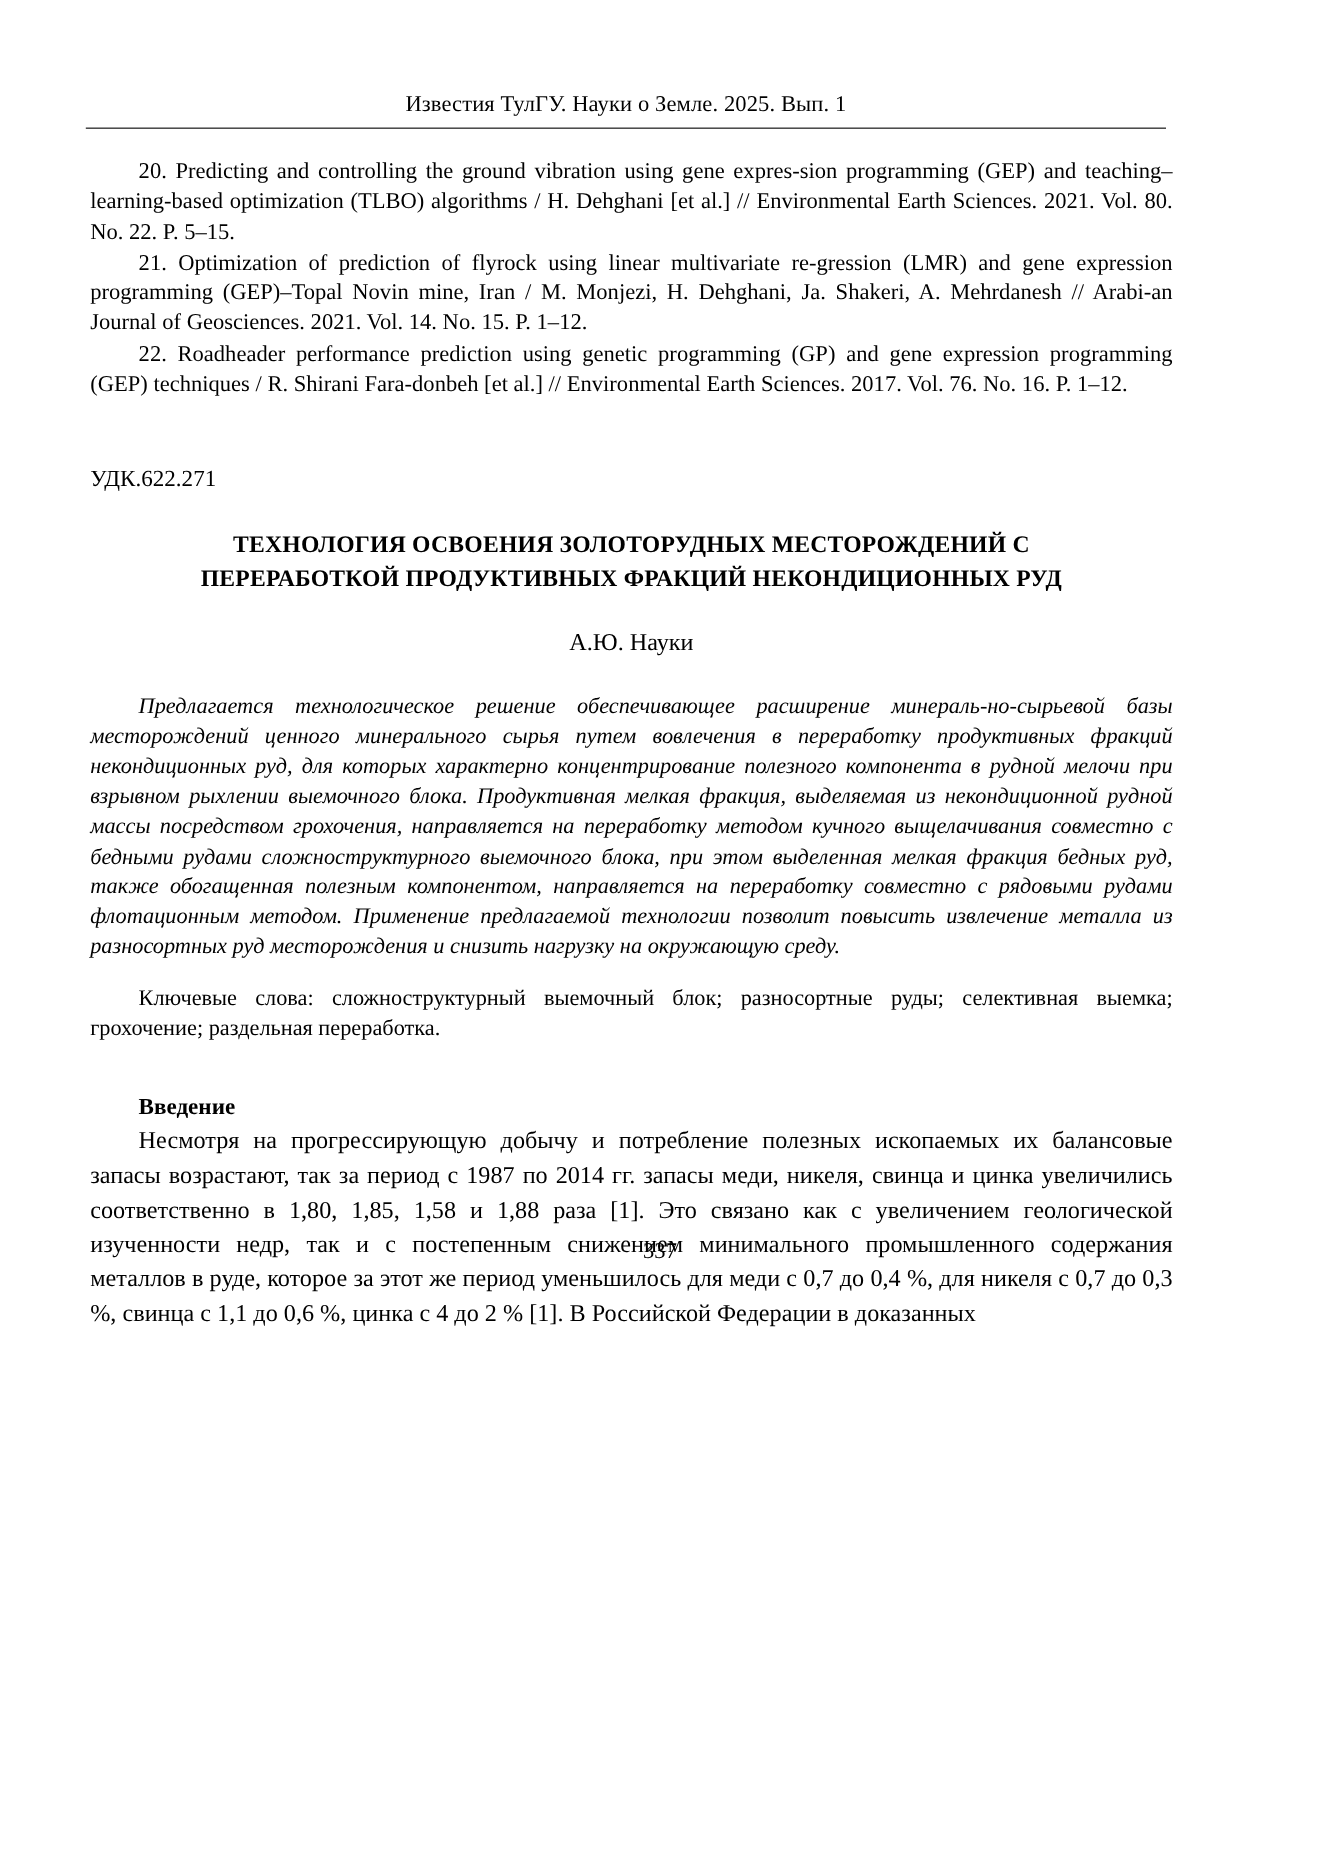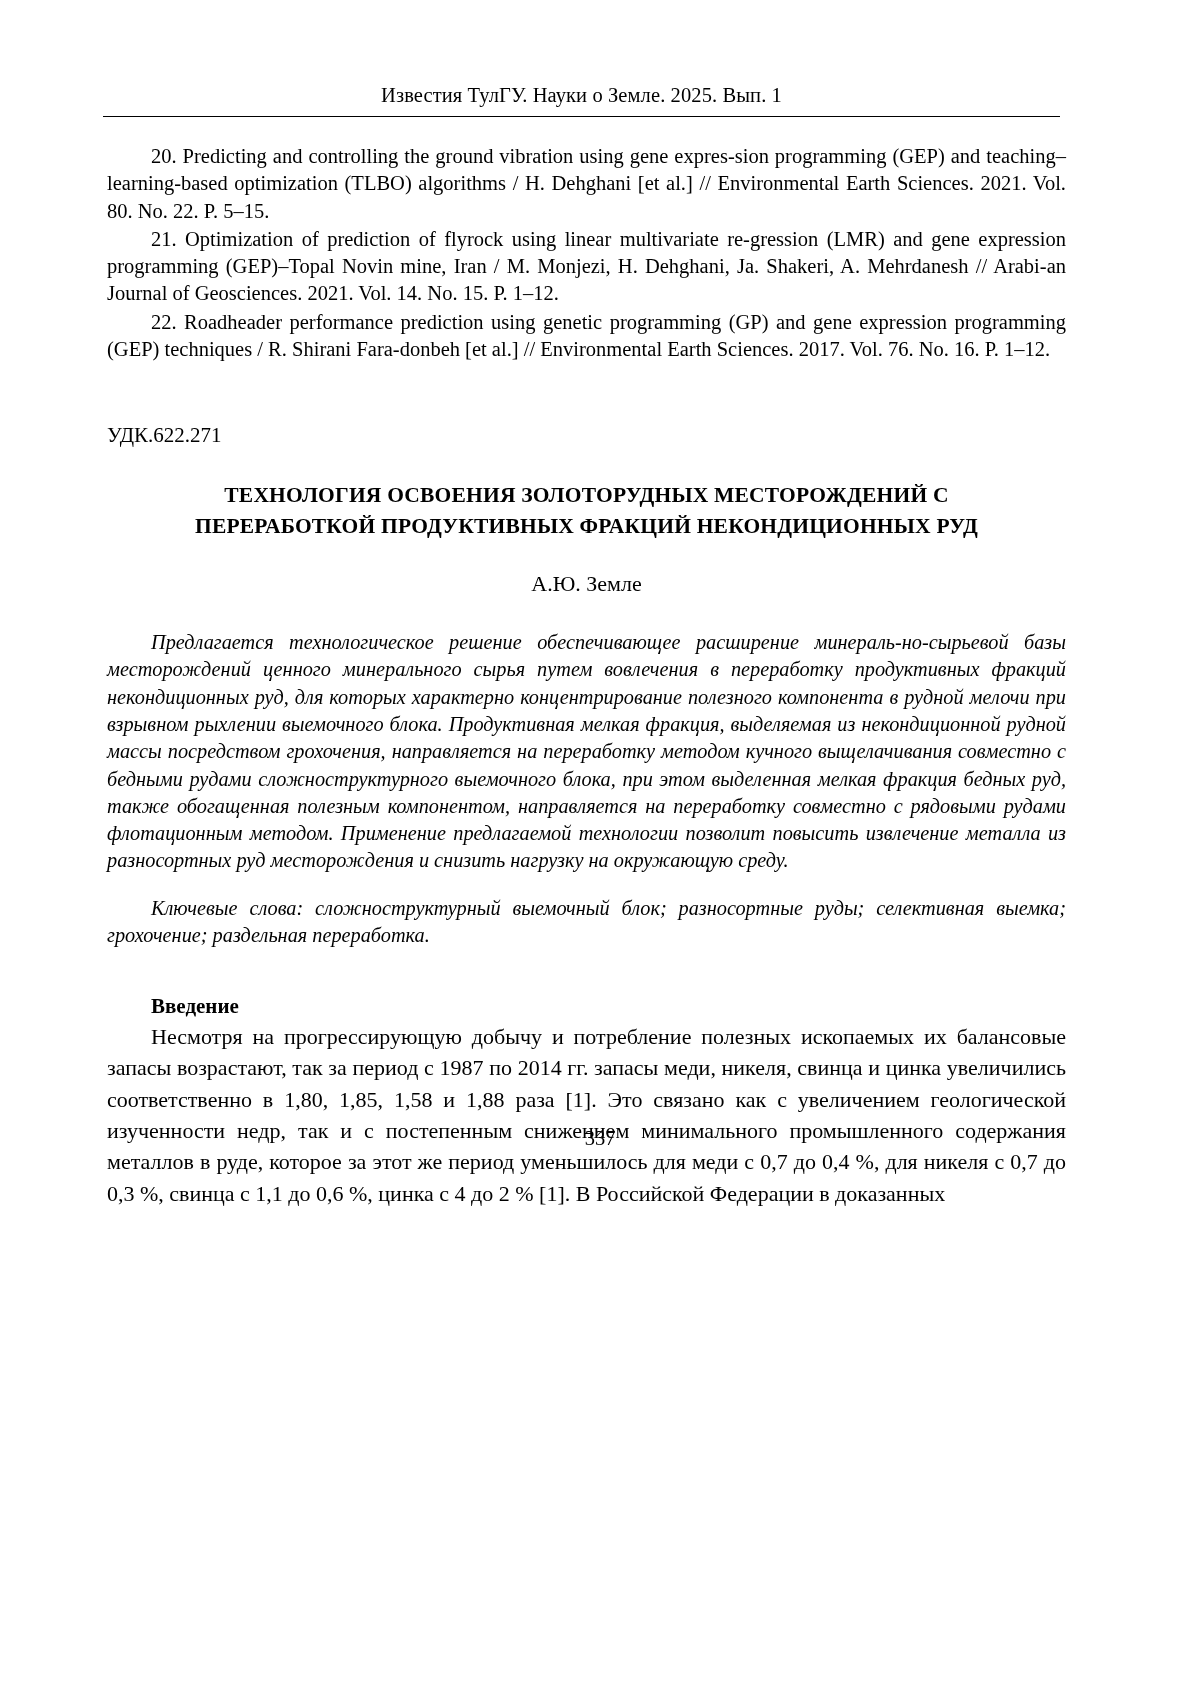--- a/index.html
+++ b/index.html
@@ -11,21 +11,21 @@
     width: 1200px;
     height: 1697px;
     font-family: "Liberation Serif", "DejaVu Serif", serif;
     color: #000000;
     position: relative;
   }
   .page {
     width: 1200px;
     height: 1202px;
     box-sizing: border-box;
-    padding: 84px 134px 40px 107px;
+    padding: 84px 134px 40px 82px;
     position: relative;
   }
   .running-head {
     text-align: center;
     font-size: 20.5px;
     letter-spacing: 0.1px;
     padding-bottom: 9px;
     border-bottom: 1.2px solid #000;
     margin: 0 6px 0 -4px;
   }
@@ -60,21 +60,20 @@
   }
   .abstract {
     margin-top: 32px;
     font-style: italic;
     font-size: 20.3px;
     line-height: 1.345;
     text-align: justify;
     text-indent: 44px;
   }
   .keywords {
-    font-style: italic;
     font-size: 20.3px;
     line-height: 1.345;
     text-align: justify;
     text-indent: 44px;
     margin-top: 17px;
   }
   .section-head {
     margin-top: 44px;
     text-indent: 44px;
     font-weight: bold;
@@ -106,21 +105,21 @@
   <div class="refs">
     <p class="ref-item">20. Predicting and controlling the ground vibration using gene expres-sion programming (GEP) and teaching–learning-based optimization (TLBO) algorithms / H. Dehghani [et al.] // Environmental Earth Sciences. 2021. Vol. 80. No. 22. P. 5–15.</p>
     <p class="ref-item">21. Optimization of prediction of flyrock using linear multivariate re-gression (LMR) and gene expression programming (GEP)–Topal Novin mine, Iran / M. Monjezi, H. Dehghani, Ja. Shakeri, A. Mehrdanesh // Arabi-an Journal of Geosciences. 2021. Vol. 14. No. 15. P. 1–12.</p>
     <p class="ref-item">22. Roadheader performance prediction using genetic programming (GP) and gene expression programming (GEP) techniques / R. Shirani Fara-donbeh [et al.] // Environmental Earth Sciences. 2017. Vol. 76. No. 16. P. 1–12.</p>
   </div>
 
   <div class="udk">УДК.622.271</div>
 
   <h1 class="title">ТЕХНОЛОГИЯ ОСВОЕНИЯ ЗОЛОТОРУДНЫХ МЕСТОРОЖДЕНИЙ С ПЕРЕРАБОТКОЙ ПРОДУКТИВНЫХ ФРАКЦИЙ НЕКОНДИЦИОННЫХ РУД</h1>
 
-  <div class="author">А.Ю. Земле</div>
+  <div class="author">А.Ю. Науки</div>
 
   <p class="abstract">Предлагается технологическое решение обеспечивающее расширение минераль-но-сырьевой базы месторождений ценного минерального сырья путем вовлечения в переработку продуктивных фракций некондиционных руд, для которых характерно концентрирование полезного компонента в рудной мелочи при взрывном рыхлении выемочного блока. Продуктивная мелкая фракция, выделяемая из некондиционной рудной массы посредством грохочения, направляется на переработку методом кучного выщелачивания совместно с бедными рудами сложноструктурного выемочного блока, при этом выделенная мелкая фракция бедных руд, также обогащенная полезным компонентом, направляется на переработку совместно с рядовыми рудами флотационным методом. Применение предлагаемой технологии позволит повысить извлечение металла из разносортных руд месторождения и снизить нагрузку на окружающую среду.</p>
 
   <p class="keywords">Ключевые слова: сложноструктурный выемочный блок; разносортные руды; селективная выемка; грохочение; раздельная переработка.</p>
 
   <div class="section-head">Введение</div>
 
   <p class="body-par">Несмотря на прогрессирующую добычу и потребление полезных ископаемых их балансовые запасы возрастают, так за период с 1987 по 2014 гг. запасы меди, никеля, свинца и цинка увеличились соответственно в 1,80, 1,85, 1,58 и 1,88 раза [1]. Это связано как с увеличением геологической изученности недр, так и с постепенным снижением минимального промышленного содержания металлов в руде, которое за этот же период уменьшилось для меди с 0,7 до 0,4 %, для никеля с 0,7 до 0,3 %, свинца с 1,1 до 0,6 %, цинка с 4 до 2 % [1]. В Российской Федерации в доказанных</p>
 
   <div class="page-number">337</div>

